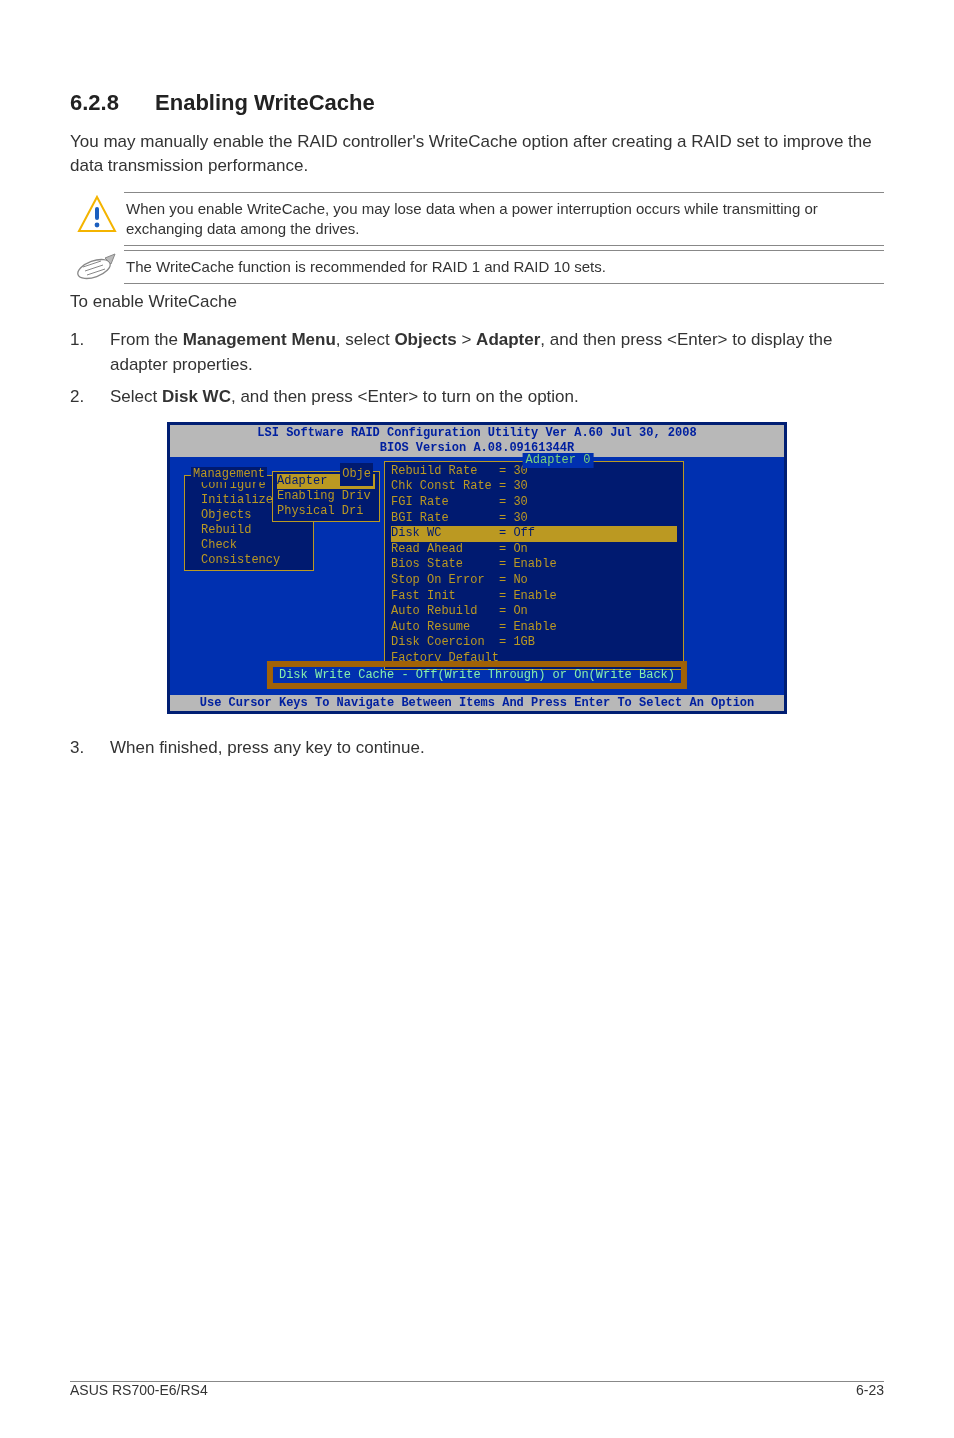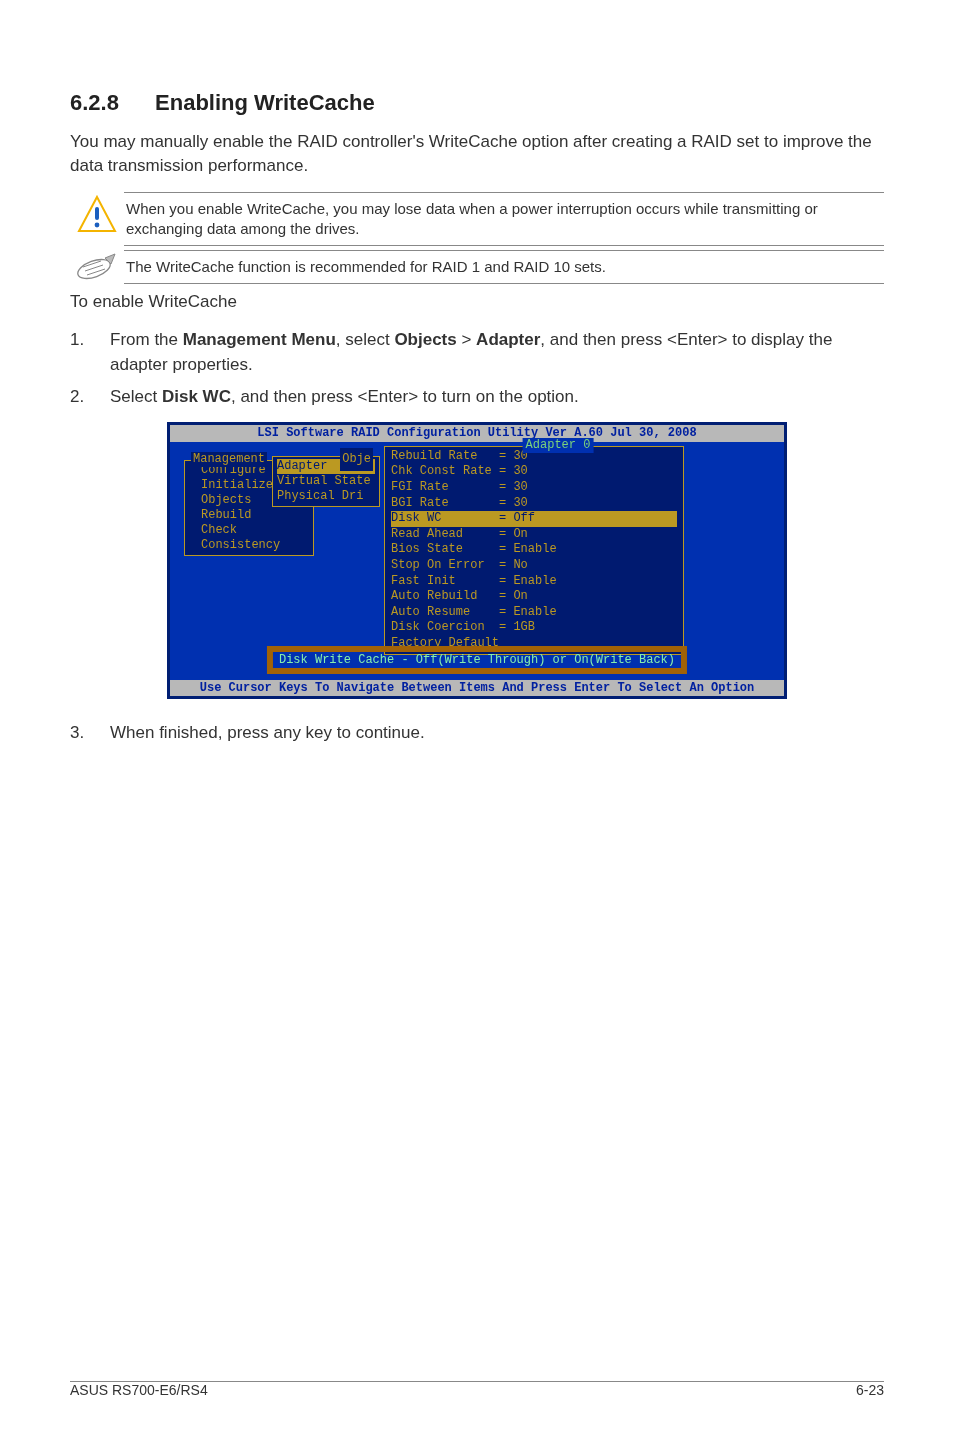--- a/index.html
+++ b/index.html
@@ -200,36 +200,37 @@
     <span class="num">2.</span>
     <span class="txt">
       <span>Select </span><b>Disk WC</b><span>, and then press &lt;Enter&gt; to turn on the option.</span>
     </span>
   </li>
 </ol>
 
 <div class="bios-shot">
   <div class="bios-title">
     <div>LSI Software RAID Configuration Utility Ver A.60 Jul 30, 2008</div>
+    <div>BIOS Version   A.08.09161344R</div>
   </div>
   <div class="bios-body">
 
     <div class="menu1">
       <span class="lbl">Management</span>
       <div>Configure</div>
       <div>Initialize</div>
       <div>Objects</div>
       <div>Rebuild</div>
       <div>Check Consistency</div>
     </div>
 
     <div class="menu2">
       <span class="lbl">Obje</span>
       <div class="sel">Adapter</div>
-      <div>Virtual State</div>
+      <div>Enabling Driv</div>
       <div>Physical Dri</div>
     </div>
 
     <div class="adapter-box">
       <span class="lbl-top">Adapter 0</span>
       <div class="row">Rebuild Rate   = 30</div>
       <div class="row">Chk Const Rate = 30</div>
       <div class="row">FGI Rate       = 30</div>
       <div class="row">BGI Rate       = 30</div>
       <div class="row sel">Disk WC        = Off</div>

